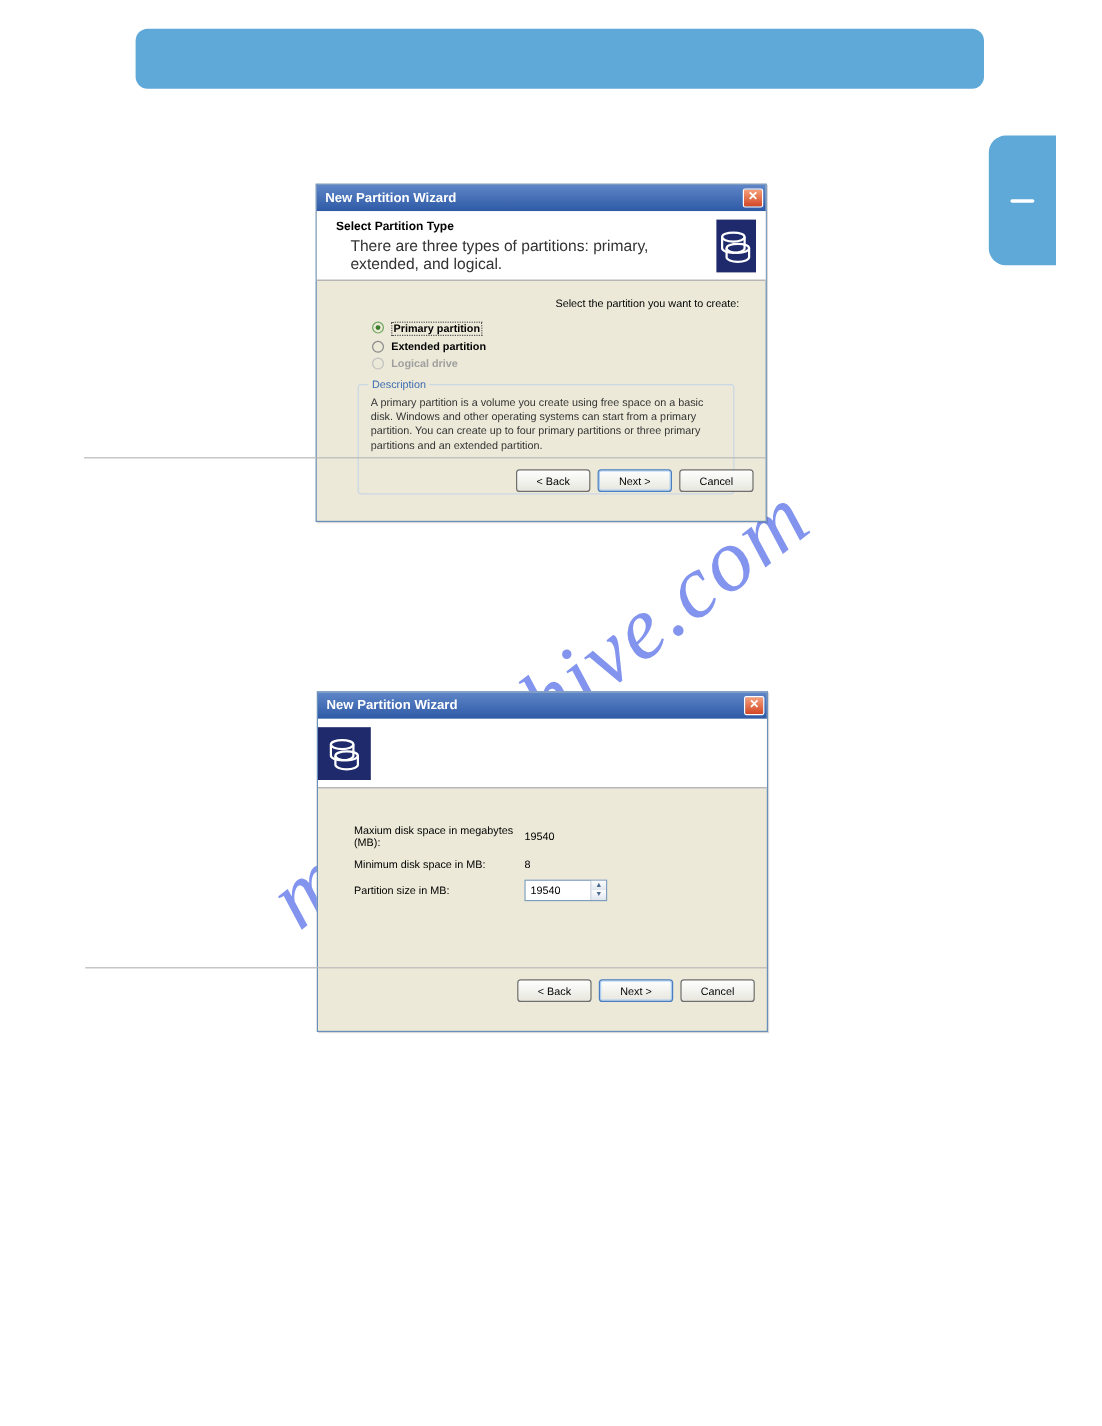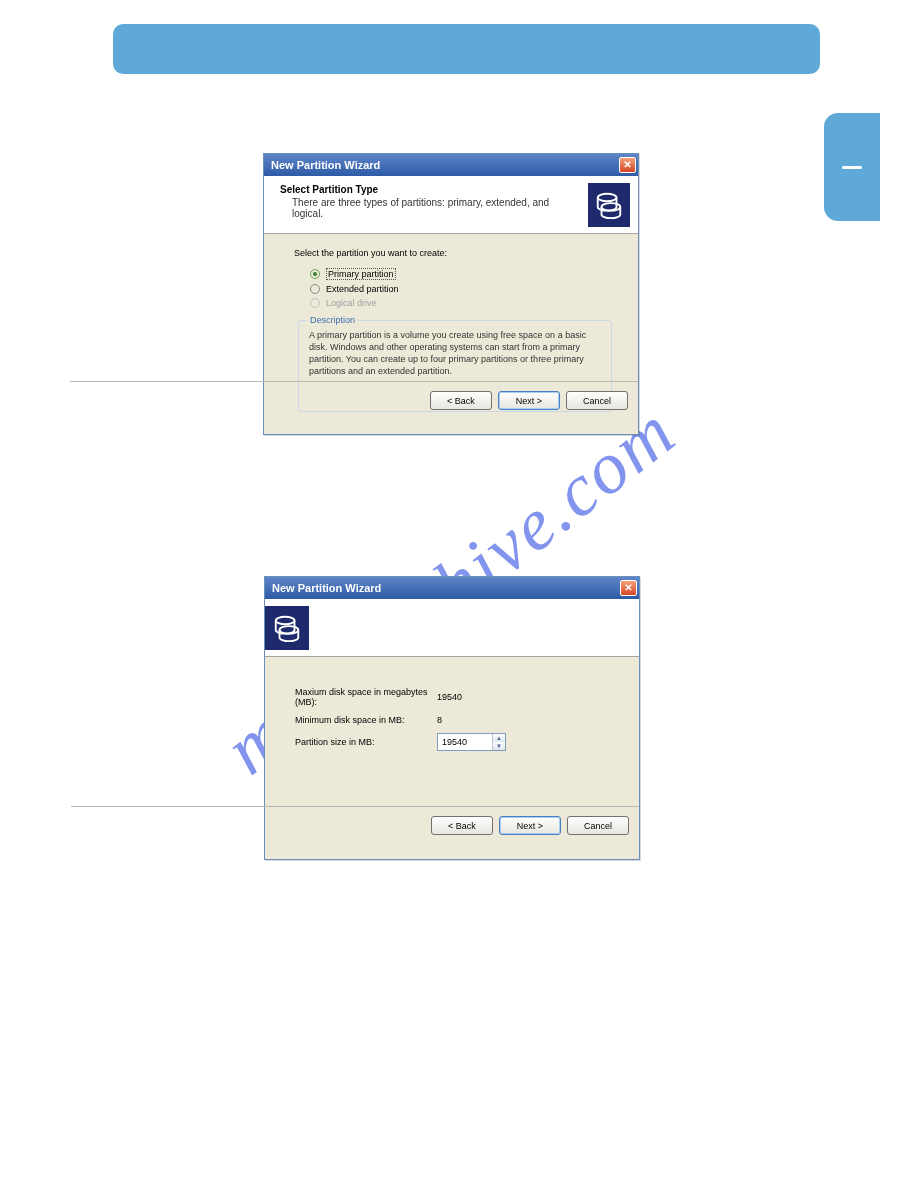--- a/index.html
+++ b/index.html
@@ -92,42 +92,42 @@
   .banner {
     height: 58px;
     background: #fff;
     display: flex;
     justify-content: space-between;
     border-bottom: 1px solid #a5a5a5;
     gap: 20px;
   }
   .banner-text { padding: 8px 0 0 16px; }
   .banner-title { font-size: 10px; font-weight: bold; color: #000; }
-  .banner-sub { font-size: 10px; color: #333; padding-left: 12px; margin-top: 2px; }
+  .banner-sub { font-size: 13px; color: #333; padding-left: 12px; margin-top: 2px; }
   .banner-icon {
     width: 44px;
     height: 44px;
     background: #1e2a6b;
     margin: 7px 8px 0 0;
     display: flex;
     align-items: center;
     justify-content: center;
   }
   .banner-icon svg { width: 30px; height: 30px; }
   .body-area {
     padding: 14px 22px 0 30px;
     font-size: 9px;
     color: #000;
   }
-  .prompt { margin-bottom: 8px; }
+  .prompt { margin-bottom: 8px; text-align: right; }
   .radio-row {
     display: flex;
-    align-items: center;
     gap: 6px;
     padding: 2px 0 2px 16px;
+    font-weight: bold;
   }
   .radio {
     width: 10px; height: 10px;
     border: 1px solid #6ea65e;
     border-radius: 50%;
     display: flex;
     align-items: center;
     justify-content: center;
     flex-shrink: 0;
   }

